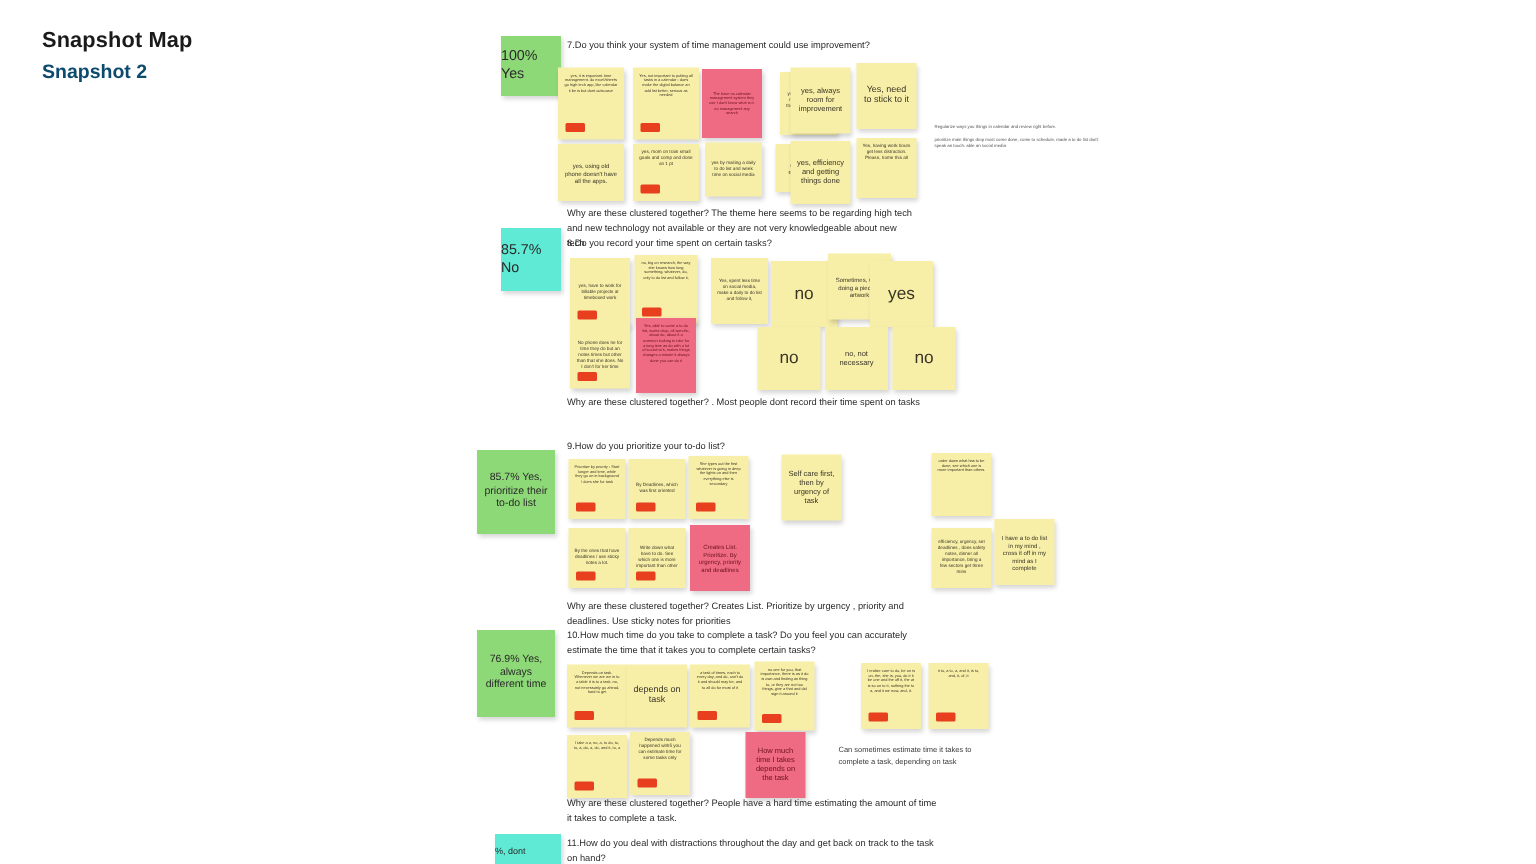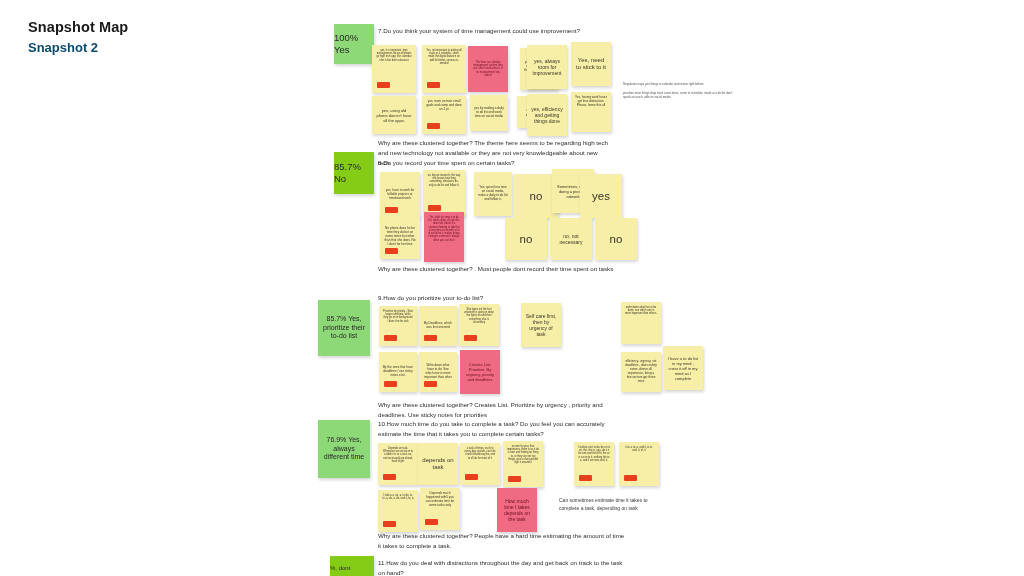--- a/index.html
+++ b/index.html
@@ -14,21 +14,21 @@
   .board{position:absolute;left:0;top:0;width:1024px;height:576px;}
 
   
   .stat{
     position:absolute;box-sizing:border-box;
     display:flex;flex-direction:column;align-items:flex-start;justify-content:center;
     text-align:center;line-height:1.25;
     box-shadow:1px 2px 3px rgba(0,0,0,.16);
   }
   .stat.green{background:#8ed977;color:#2a2a2a;}
-  .stat.pink{background:#84cc16;color:#2a2a2a;}
+  .stat.pink{background:#5eead4;color:#2a2a2a;}
 
   
   .note{
     position:absolute;box-sizing:border-box;
     padding:4px 4px;overflow:hidden;
     box-shadow:1px 2px 3px rgba(0,0,0,.17);
     display:flex;align-items:center;justify-content:center;text-align:center;
     line-height:1.25;word-break:break-word;
   }
   .note.yellow{background:#f7efa8;color:#3a3526;}

